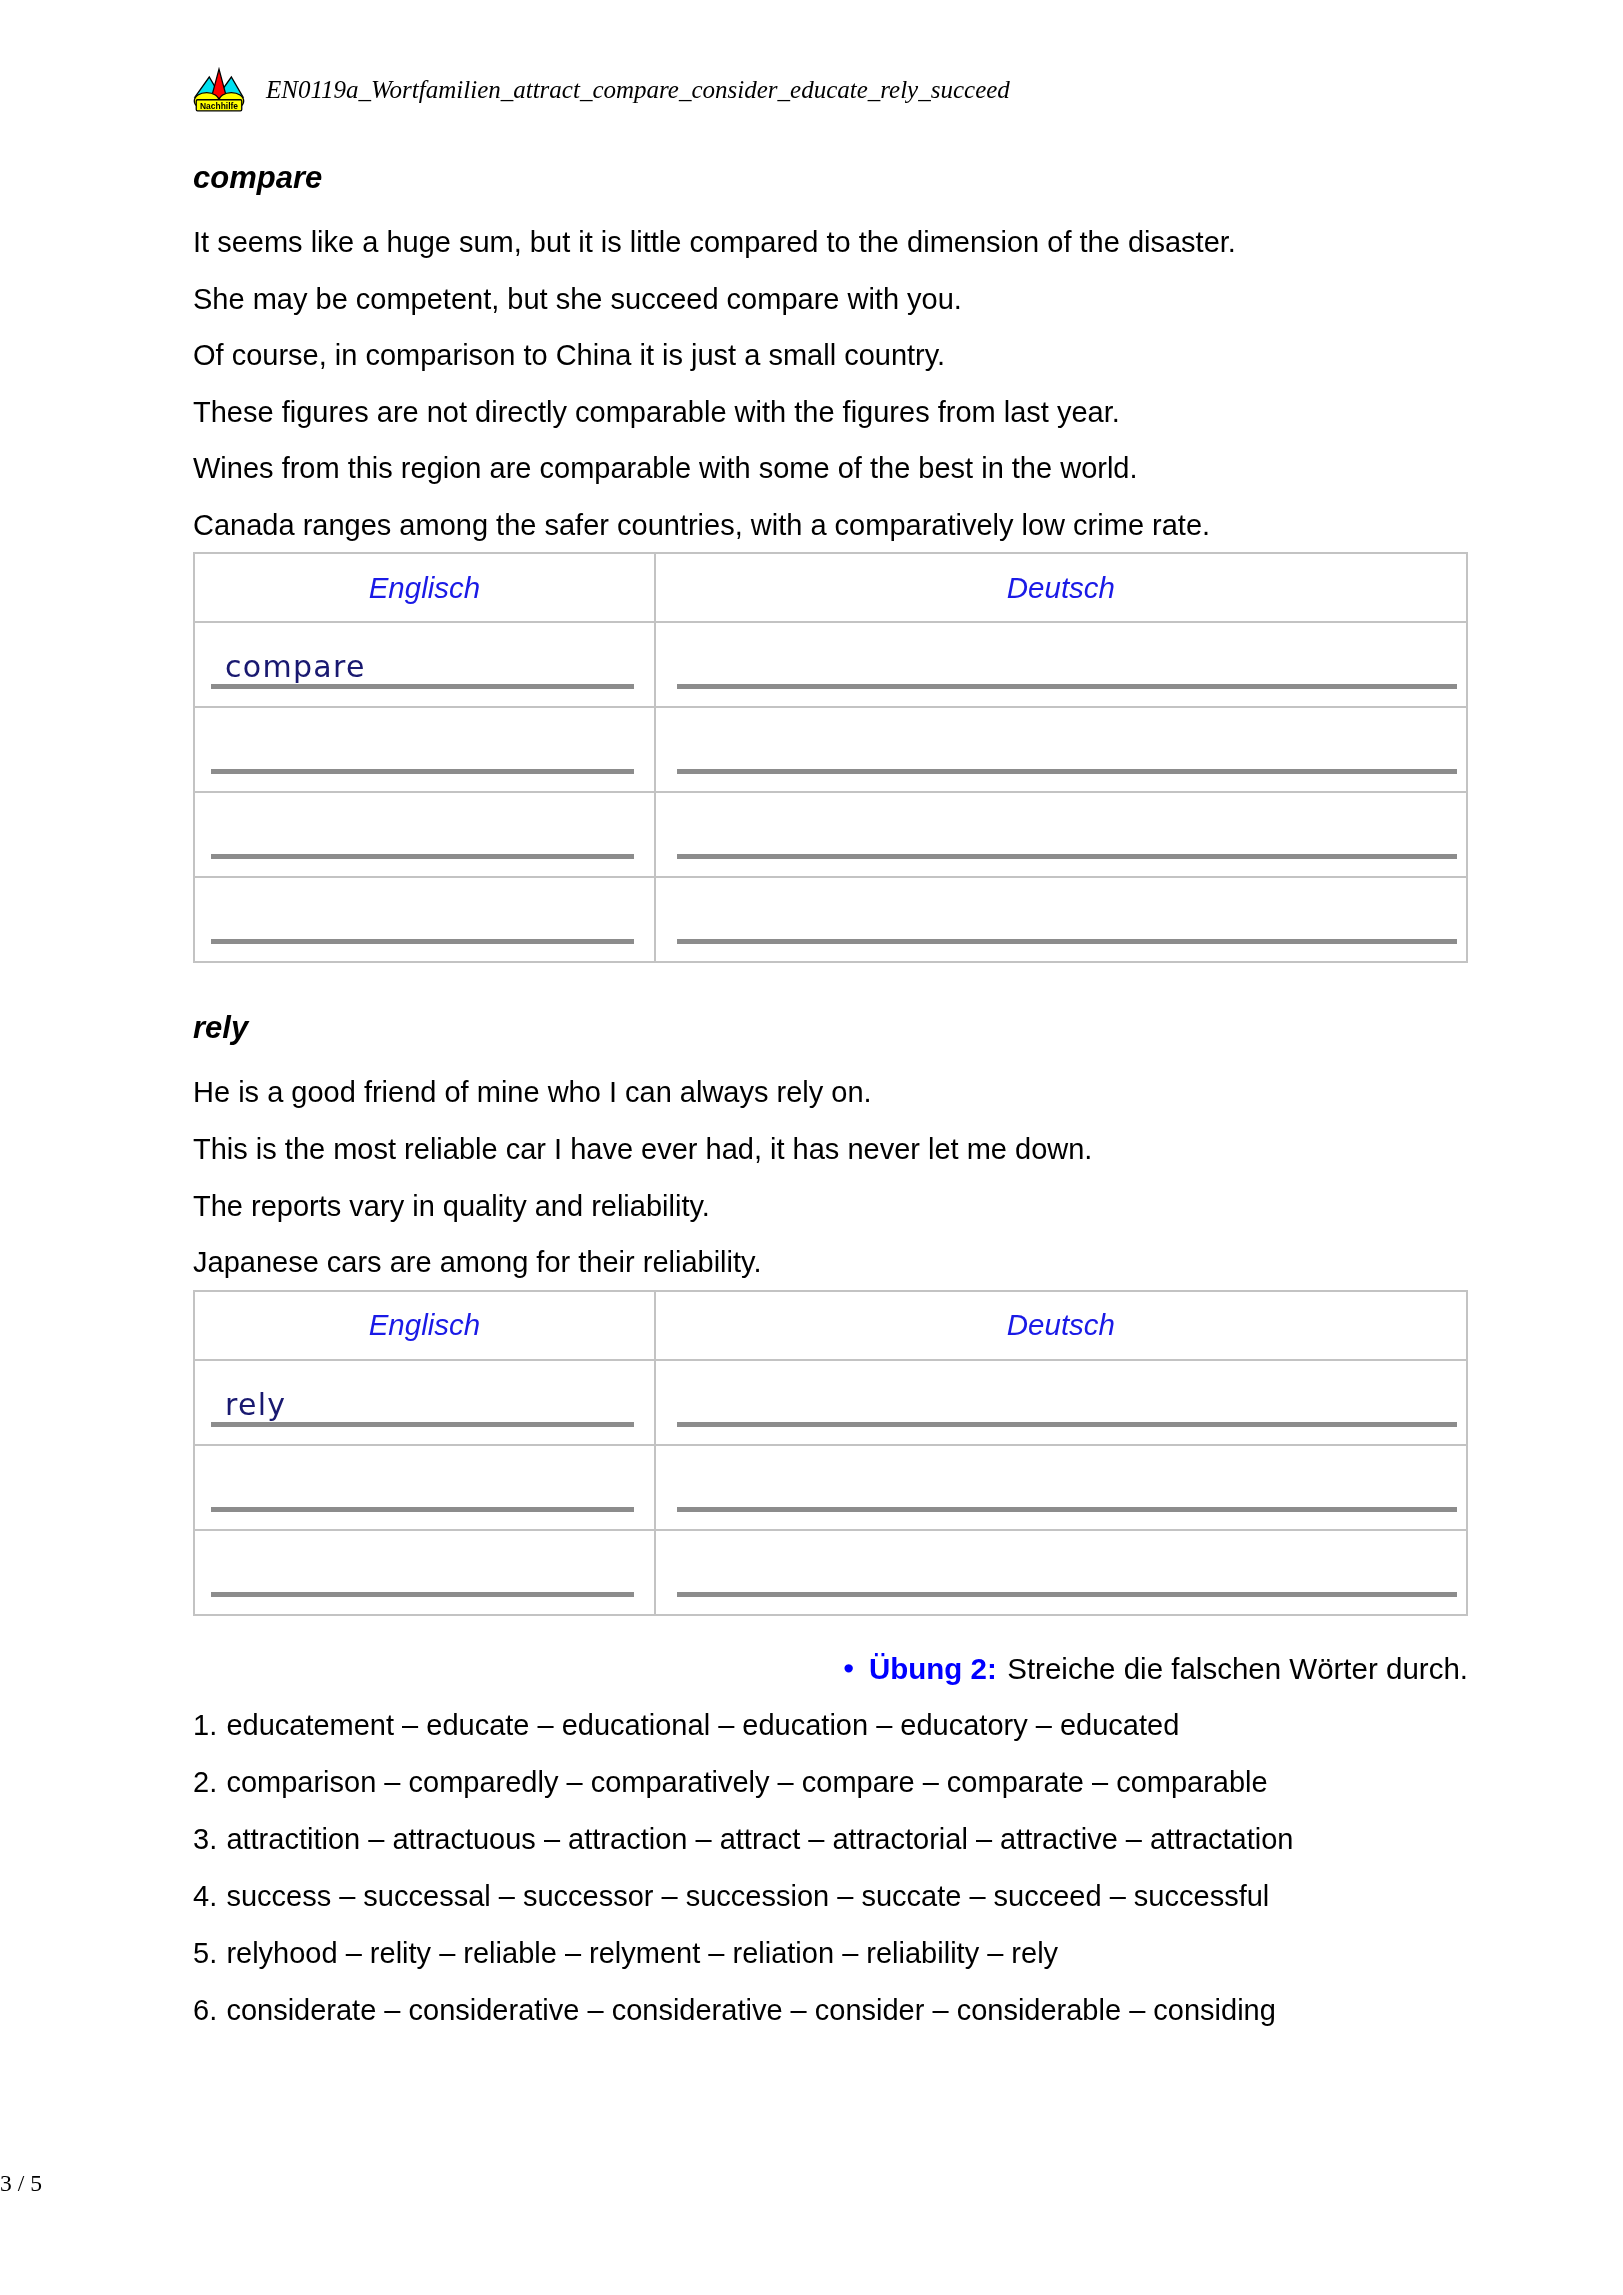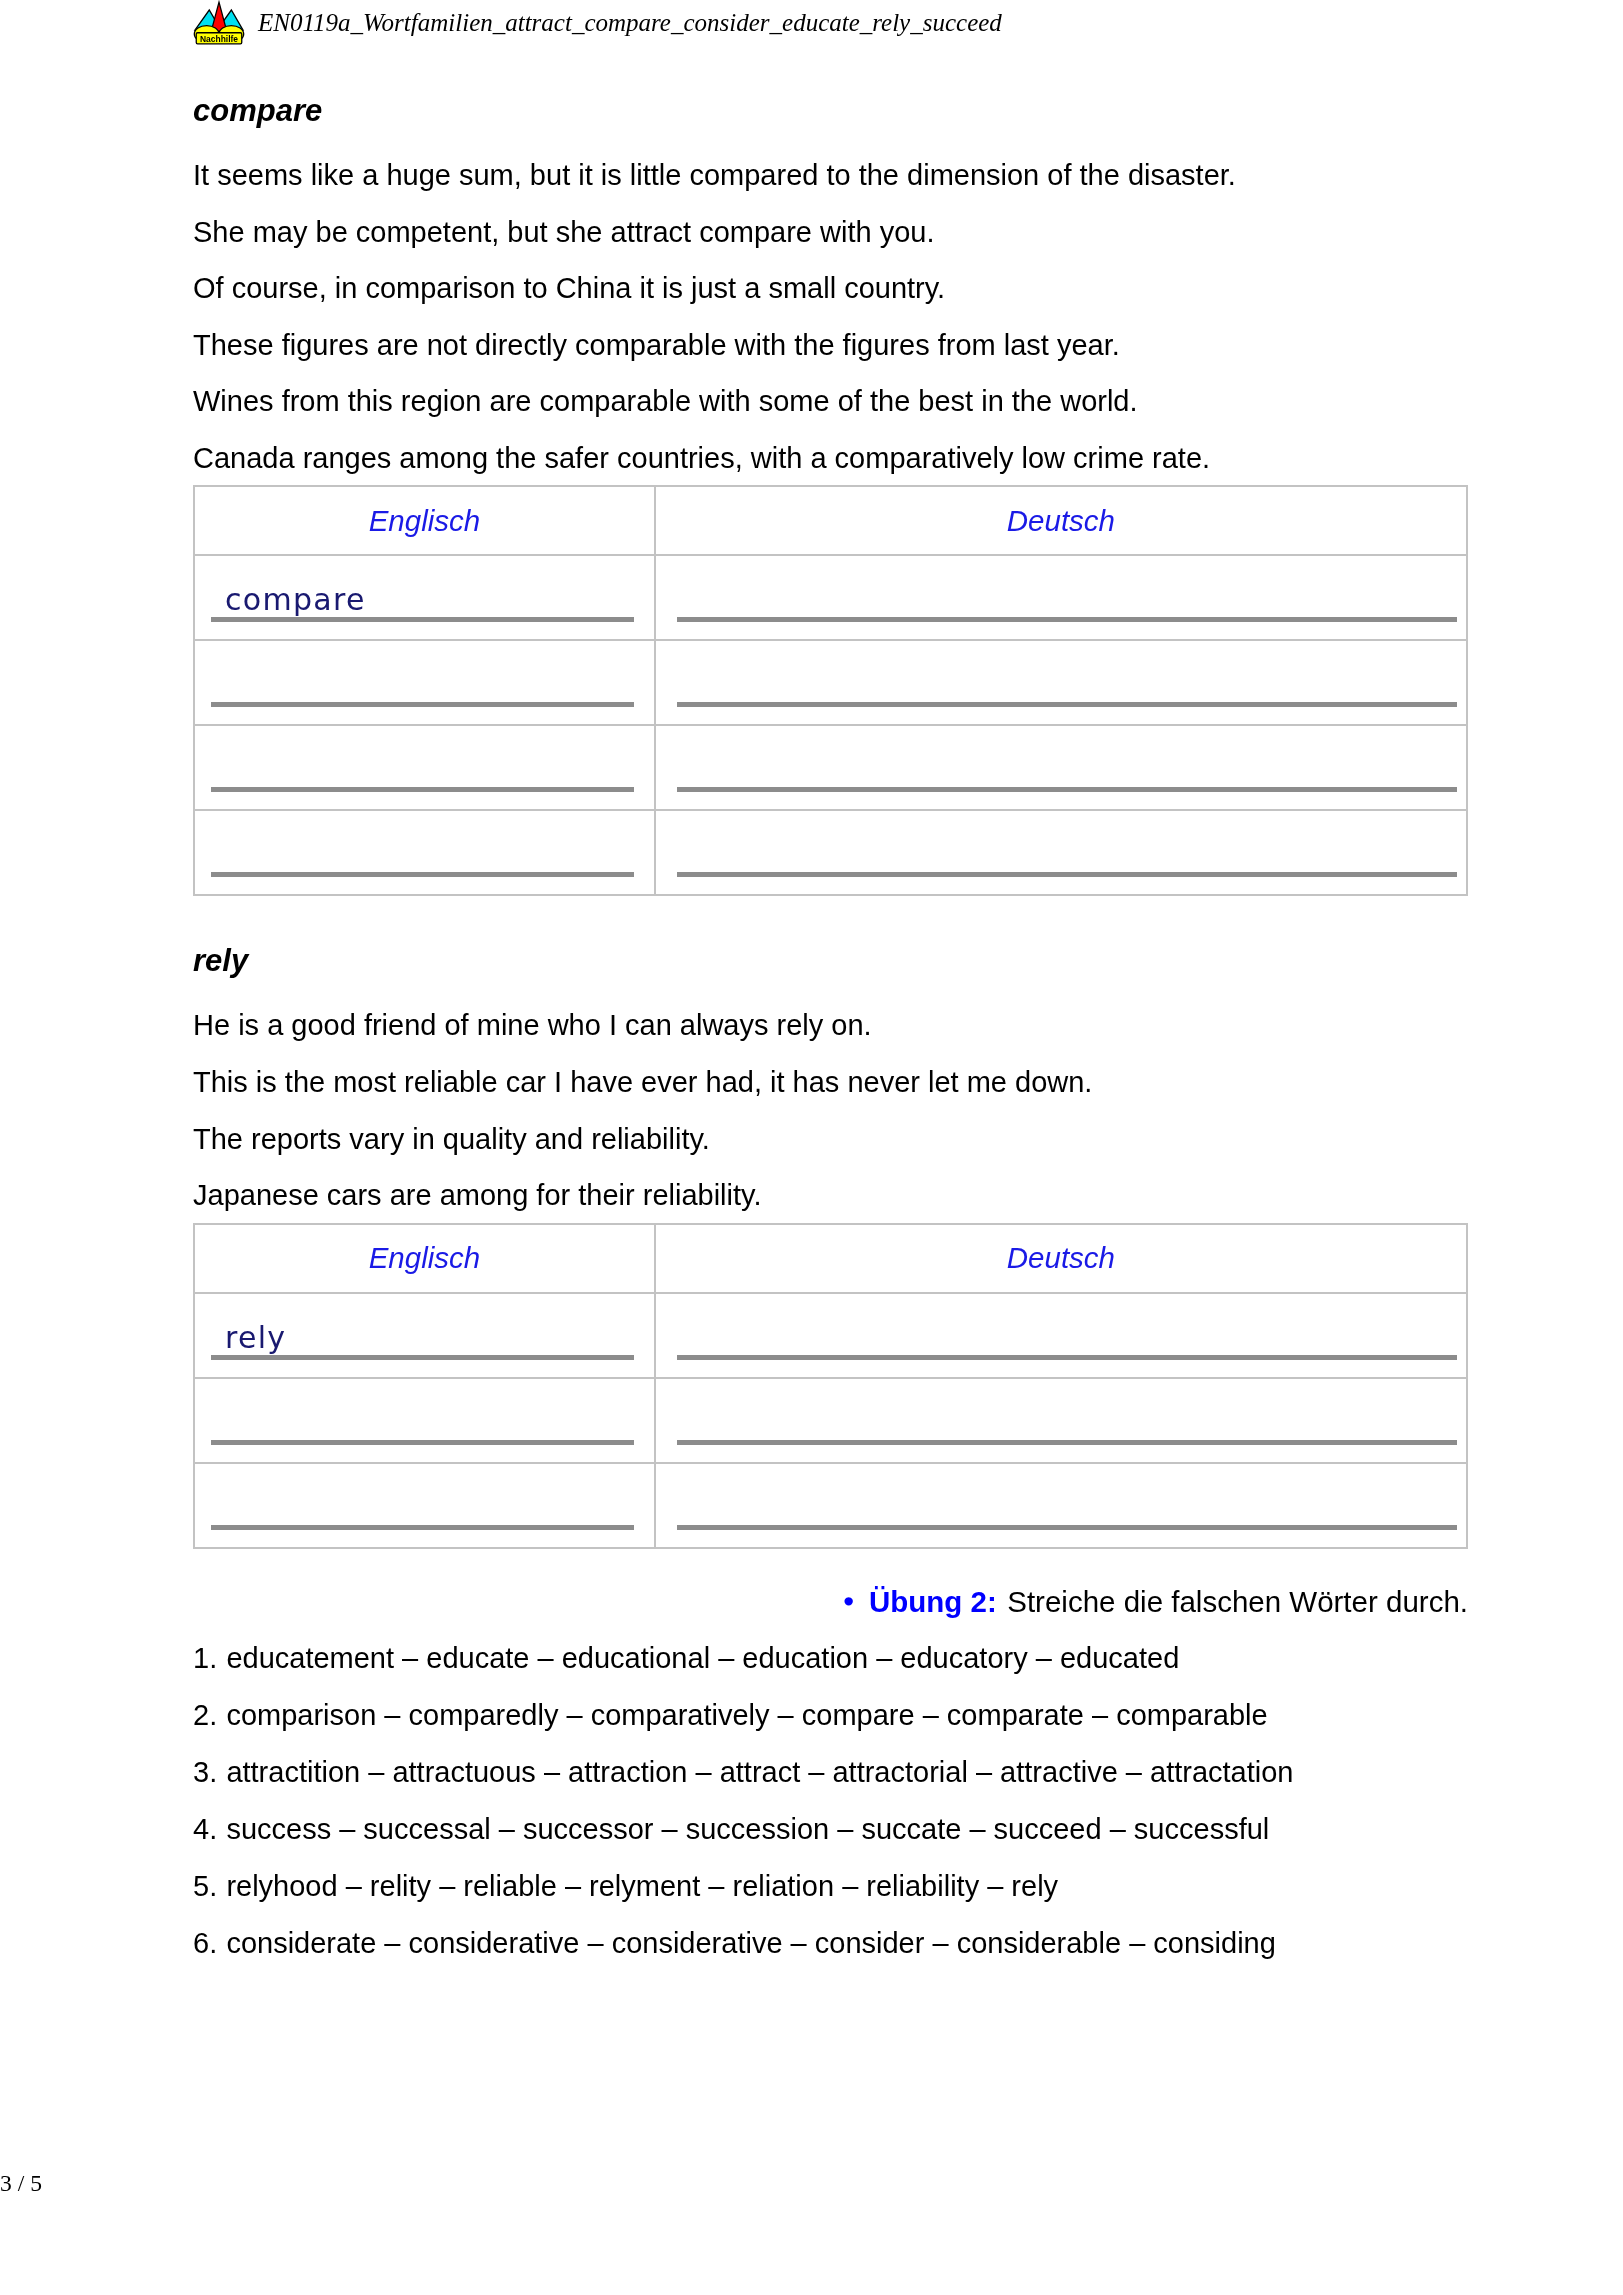--- a/index.html
+++ b/index.html
@@ -3,21 +3,21 @@
 <meta charset="utf-8">
 <style>
   html, body { margin:0; padding:0; }
   body {
     width:1623px; height:2295px; background:#ffffff; position:relative;
     font-family:"Liberation Sans", sans-serif; color:#000; overflow:hidden;
   }
   .content { padding:0 155px 0 193px; }
 
   
-  .doc-header { display:flex; align-items:center; gap:13px; }
+  .doc-header { display:flex; align-items:center; gap:21px; padding-top:67px; }
   .doc-title {
     font-family:"Liberation Serif", serif; font-style:italic;
     font-size:25px; color:#000; white-space:nowrap;
   }
 
   
   .section-heading {
     font-size:31px; font-style:italic; font-weight:bold;
     margin:47px 0 0 0; color:#000;
   }
@@ -83,21 +83,21 @@
         <text x="40" y="63.5" text-anchor="middle" font-size="13" font-weight="bold" fill="#000">Nachhilfe</text>
       </svg>
     </div>
     <div class="doc-title">EN0119a_Wortfamilien_attract_compare_consider_educate_rely_succeed</div>
   </div>
 
   <div class="section-heading">compare</div>
 
   <div class="sentences">
     <p>It seems like a huge sum, but it is little compared to the dimension of the disaster.</p>
-    <p>She may be competent, but she attract compare with you.</p>
+    <p>She may be competent, but she succeed compare with you.</p>
     <p>Of course, in comparison to China it is just a small country.</p>
     <p>These figures are not directly comparable with the figures from last year.</p>
     <p>Wines from this region are comparable with some of the best in the world.</p>
     <p>Canada ranges among the safer countries, with a comparatively low crime rate.</p>
   </div>
 
   <table class="vocab">
     <colgroup>
         <col style="width:36.2%">
         <col>

